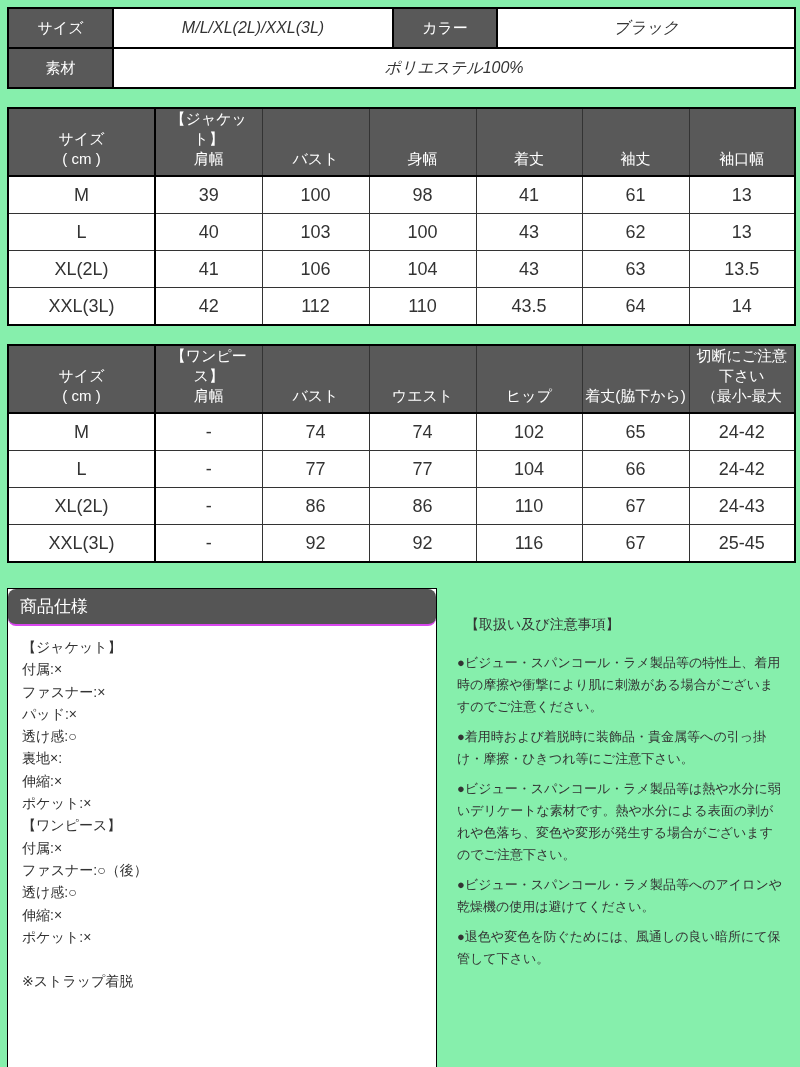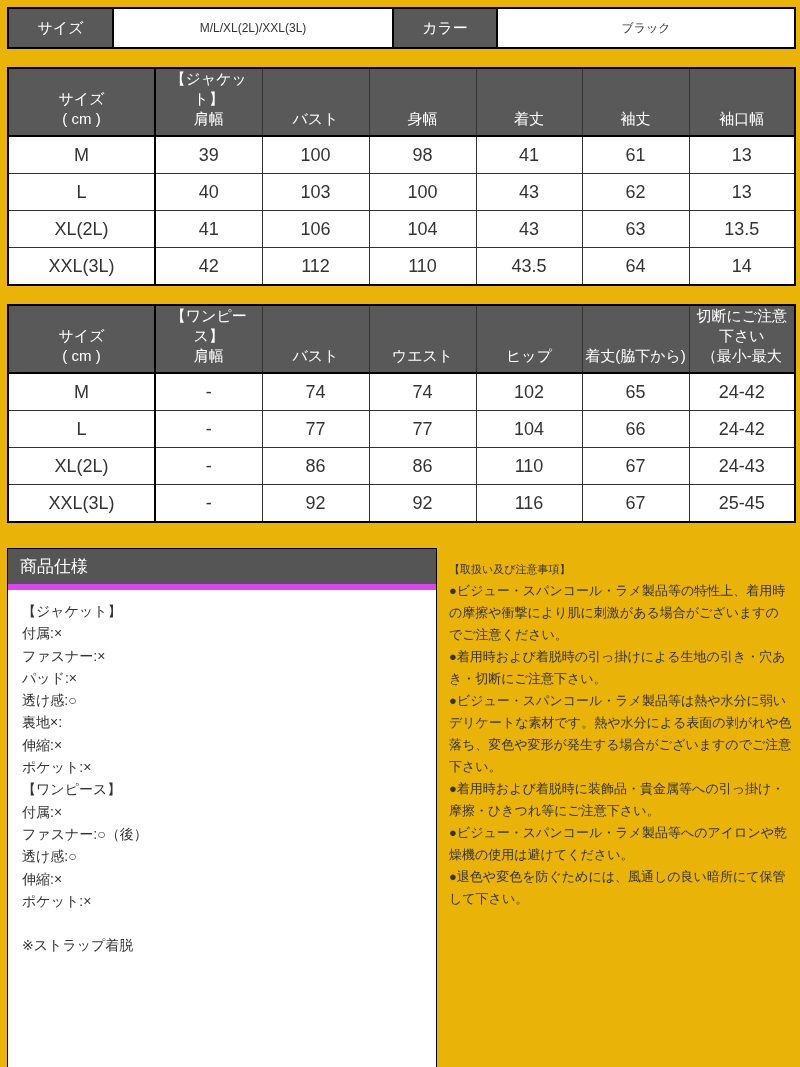--- a/index.html
+++ b/index.html
@@ -6,21 +6,21 @@
     margin: 0;
     padding: 0;
     background: #ffffff;
     font-family: "Liberation Sans", "DejaVu Sans", sans-serif;
   }
   .page {
     width: 800px;
     height: 1067px;
     box-sizing: border-box;
     padding: 7px 6px 0 7px;
-    background: #eab308;
+    background: #86efac;
     overflow: hidden;
   }
   table {
     border-collapse: collapse;
     table-layout: fixed;
     width: 787px;
   }
   
   .info-table {
     border: 2px solid #000000;
@@ -33,21 +33,22 @@
     vertical-align: middle;
   }
   .hdr-cell {
     background: #595959;
     color: #ffffff;
     font-size: 15px;
   }
   .val-cell {
     background: #ffffff;
     color: #333333;
-    font-size: 12px;
+    font-size: 16px;
+    font-style: italic;
   }
   
   .size-table {
     border: 2px solid #000000;
     margin-bottom: 18px;
   }
   .size-table th {
     background: #595959;
     color: #ffffff;
     font-weight: normal;
@@ -83,21 +84,22 @@
     box-sizing: border-box;
     border: 1px solid #000000;
     background: #ffffff;
     flex: none;
   }
   .spec-title-bar {
     background: #555555;
     color: #ffffff;
     font-size: 17px;
     padding: 6px 0 6px 12px;
-    border-bottom: 6px solid #d946ef;
+    border-bottom: 2px solid #d946ef;
+    border-radius: 8px;
   }
   .spec-body {
     padding: 10px 14px 0 14px;
     height: 484px;
     box-sizing: border-box;
     overflow: hidden;
   }
   .spec-line {
     font-size: 14px;
     line-height: 22.3px;
@@ -105,49 +107,53 @@
     color: #333333;
     white-space: pre;
   }
   .notes {
     flex: 1;
     box-sizing: border-box;
     padding: 10px 2px 0 12px;
     color: #333333;
   }
   .notes-title {
-    font-size: 11px;
+    font-size: 14px;
     line-height: 22px;
-    margin: 0;
+    margin: 16px;
     font-family: Liberation Serif, serif;
   }
   .note-item {
     font-size: 13px;
     line-height: 22px;
-    margin: 0;
+    margin: 8px;
   }
 </style>
 </head>
 <body>
 
 <div class="page">
 
   <table class="info-table">
     <colgroup>
       <col style="width:105px">
         <col style="width:280px">
         <col style="width:104px">
         <col style="width:298px">
     </colgroup>
     <tbody>
         <tr>
       <td class="hdr-cell">サイズ</td>
       <td class="val-cell">M/L/XL(2L)/XXL(3L)</td>
       <td class="hdr-cell">カラー</td>
       <td class="val-cell">ブラック</td>
+    </tr>
+    <tr>
+      <td class="hdr-cell">素材</td>
+      <td class="val-cell" colspan="3">ポリエステル100%</td>
     </tr>
   </tbody>
     </table>
 
   <table class="size-table">
     <colgroup>
       <col style="width:147px">
         <col style="width:107px">
         <col style="width:107px">
         <col style="width:107px">
@@ -316,21 +322,20 @@
         <div class="spec-line">伸縮:×</div>
         <div class="spec-line">ポケット:×</div>
         <div class="spec-line"></div>
         <div class="spec-line">※ストラップ着脱</div>
       </div>
     </div>
 
     <div class="notes">
       <p class="notes-title">【取扱い及び注意事項】</p>
       <p class="note-item">●ビジュー・スパンコール・ラメ製品等の特性上、着用時の摩擦や衝撃により肌に刺激がある場合がございますのでご注意ください。</p>
-      <p class="note-item">●着用時および着脱時の引っ掛けによる生地の引き・穴あき・切断にご注意下さい。</p>
+      <p class="note-item">●着用時および着脱時に装飾品・貴金属等への引っ掛け・摩擦・ひきつれ等にご注意下さい。</p>
       <p class="note-item">●ビジュー・スパンコール・ラメ製品等は熱や水分に弱いデリケートな素材です。熱や水分による表面の剥がれや色落ち、変色や変形が発生する場合がございますのでご注意下さい。</p>
-      <p class="note-item">●着用時および着脱時に装飾品・貴金属等への引っ掛け・摩擦・ひきつれ等にご注意下さい。</p>
       <p class="note-item">●ビジュー・スパンコール・ラメ製品等へのアイロンや乾燥機の使用は避けてください。</p>
       <p class="note-item">●退色や変色を防ぐためには、風通しの良い暗所にて保管して下さい。</p>
     </div>
 
   </div>
 </div>
 
 </body></html>

